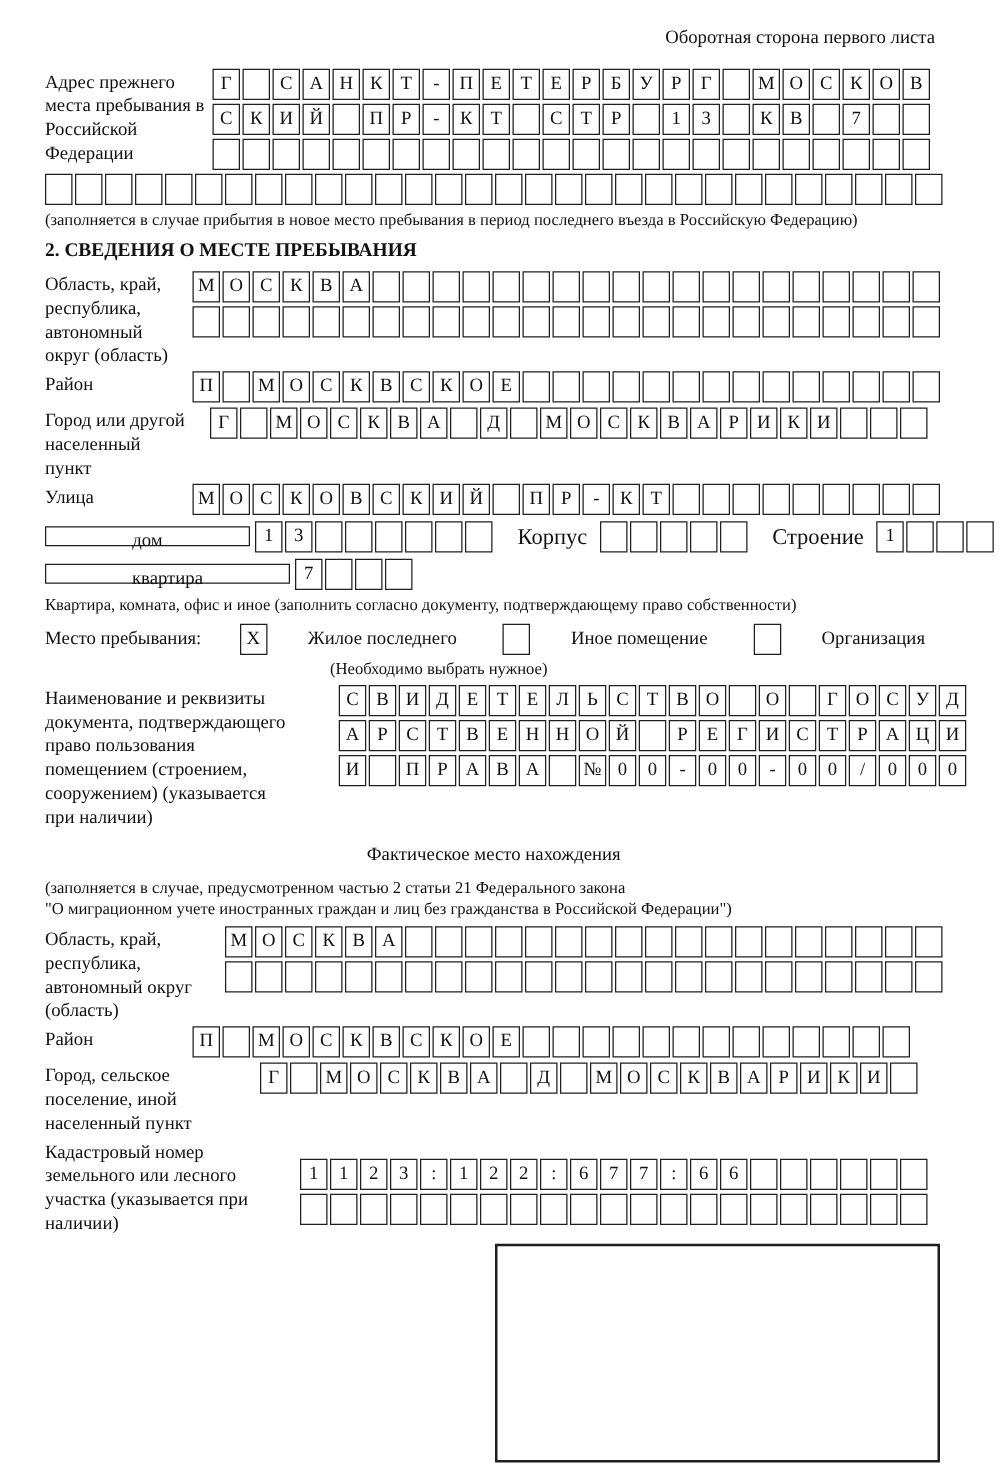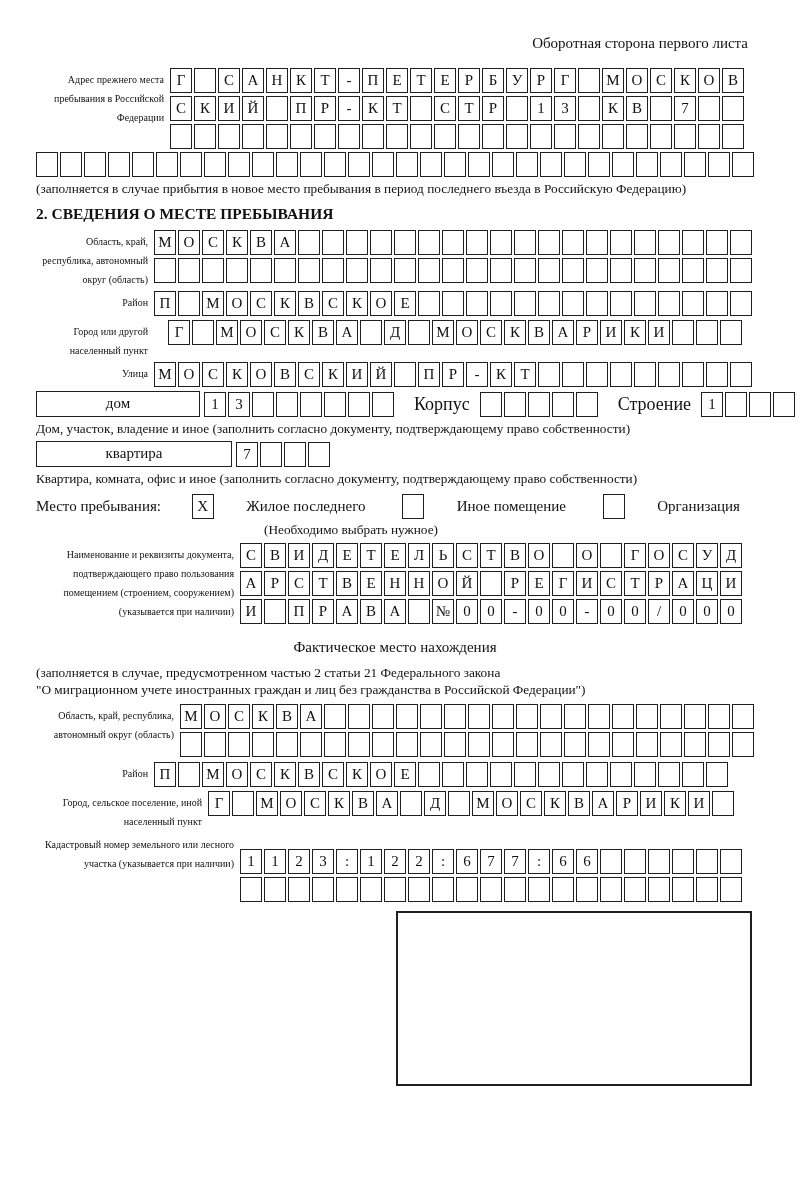--- a/index.html
+++ b/index.html
@@ -1,54 +1,54 @@
 <!DOCTYPE html>
 <html><head>
 <meta charset="utf-8">
 <style>
   html,body{margin:0;padding:0;background:#ffffff;}
   body{width:800px;height:1180px;font-family:"Liberation Serif","DejaVu Serif",serif;color:#111;overflow:hidden;}
-  .page{box-sizing:border-box;width:800px;height:1180px;padding:27px 46px 0 36px;position:relative;}
+  .page{box-sizing:border-box;width:800px;height:1180px;padding:14px 46px 0 36px;position:relative;}
 
   .top-note{text-align:right;font-size:15px;margin:8px 6px 16px 0;}
 
   .frow{display:flex;align-items:flex-start;}
-  .lbl{font-size:10px;line-height:19px;padding-top:2px;box-sizing:border-box;padding-right:6px;text-align:right;}
+  .lbl{font-size:15px;line-height:19px;padding-top:2px;box-sizing:border-box;padding-right:6px;}
   .w134{flex:0 0 134px;width:134px;}
   .w118{flex:0 0 118px;width:118px;}
   .w144{flex:0 0 144px;width:144px;}
   .w172{flex:0 0 172px;width:172px;}
   .w204{flex:0 0 204px;width:204px;}
 
   .cellrow{display:flex;height:25px;}
   .cellcol .cellrow{margin-bottom:3px;}
   .cell{flex:0 0 22px;width:22px;height:25px;box-sizing:border-box;border:1.6px solid #1f1f1f;
         margin-right:2px;text-align:center;font-size:15px;line-height:22px;background:#fff;}
   .indent14{margin-left:14px;}
   .mb3{margin-bottom:3px;}
 
   .note{font-size:13.3px;line-height:17px;}
   .center{text-align:left;}
 
   .sec-title{font-size:15.5px;font-weight:bold;text-align:left;margin:8px 0 7px 0;}
   .sub-title{font-size:15px;font-weight:normal;text-align:center;margin:12px 0 8px 0;}
 
   .house-row{display:flex;align-items:center;margin-top:4px;height:26px;}
-  .widebox{box-sizing:border-box;height:26px;border:1.7px solid #1f1f1f;text-align:center;
+  .widebox{box-sizing:border-box;height:16px;border:1.7px solid #1f1f1f;text-align:center;
            font-size:15px;line-height:23px;margin-right:4px;}
   .bw164{flex:0 0 164px;width:164px;}
   .bw196{flex:0 0 196px;width:196px;}
   .inline-lbl{font-size:18px;padding:0 10px 0 18px;}
 
   .stay-row{display:flex;align-items:center;margin-top:6px;height:26px;font-size:15px;justify-content:space-between;}
   .stay-row .opt{padding:0 14px 0 8px;}
   .stay-row .cellrow{height:25px;}
   .stay-lbl{padding-right:8px;}
 
-  .doc-block{margin-top:5px;}
+  .doc-block{margin-top:5px;gap:31px;}
 
   .stamp-box{box-sizing:border-box;margin:6px 0 0 360px;width:356px;height:175px;border:2px solid #1f1f1f;}
 
   .mt2{margin-top:2px;}.mt4{margin-top:4px;}.mt6{margin-top:6px;}
   .note-house{margin:3px 0 2px 0;}
   .stay-note{margin:2px 0 2px 150px;width:330px;text-align:center;}
 </style>
 </head>
 <body>
 
@@ -348,21 +348,20 @@
           <span class="cell"></span>
         </div>
       <div class="inline-lbl">Строение</div>
       <div class="cellrow">
           <span class="cell">1</span>
           <span class="cell"></span>
           <span class="cell"></span>
           <span class="cell"></span>
         </div>
     </div>
-    <div class="note note-house">Дом, участок, владение и иное (заполнить согласно документу, подтверждающему право собственности)</div>
 
     <div class="house-row">
       <div class="widebox bw196">квартира</div>
       <div class="cellrow">
           <span class="cell">7</span>
           <span class="cell"></span>
           <span class="cell"></span>
           <span class="cell"></span>
         </div>
     </div>

